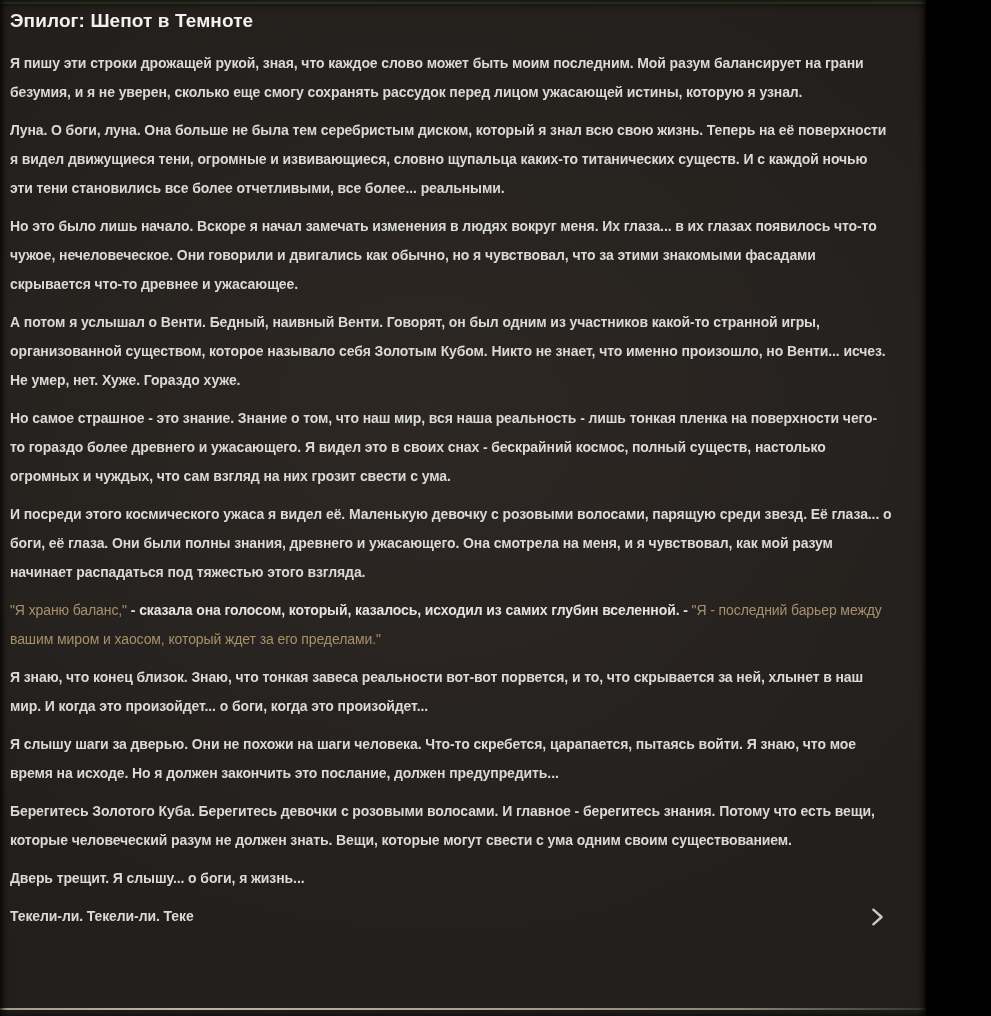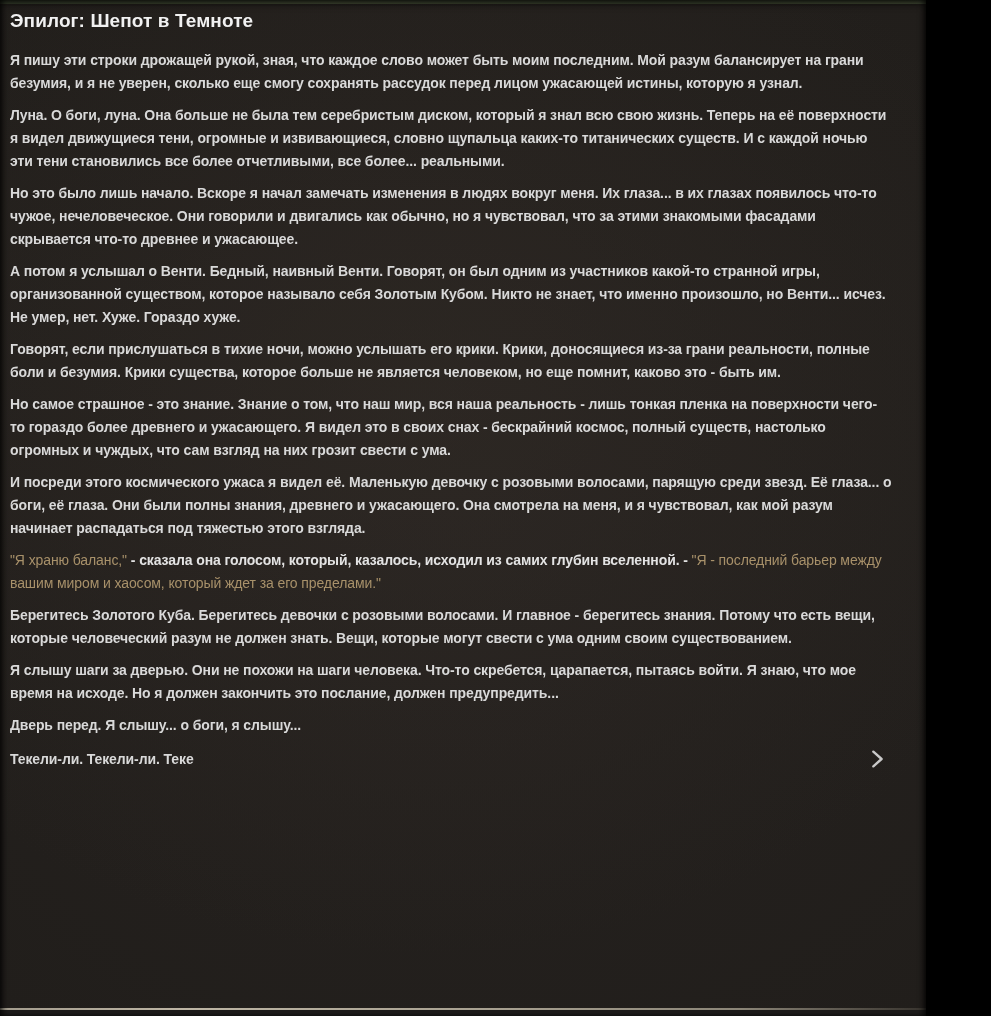--- a/index.html
+++ b/index.html
@@ -40,21 +40,21 @@
     margin: 0 0 17px 0;
     font-size: 19px;
     font-weight: 700;
     color: #f1f1f1;
     letter-spacing: 0.1px;
   }
 
   .story p {
     margin: 0 0 9px 0;
     font-size: 14px;
-    line-height: 23px;
+    line-height: 29px;
     font-weight: 700;
     color: #d9d9d9;
     letter-spacing: -0.1px;
   }
 
   .quote-open, .quote-close {
     font-weight: 400;
     color: #a8916a;
   }
   .quote-narration {
@@ -107,29 +107,29 @@
   <div class="top-strip"></div>
 
   <div class="content">
     <h1 class="page-title">Эпилог: Шепот в Темноте</h1>
 
     <div class="story">
       <p>Я пишу эти строки дрожащей рукой, зная, что каждое слово может быть моим последним. Мой разум балансирует на грани безумия, и я не уверен, сколько еще смогу сохранять рассудок перед лицом ужасающей истины, которую я узнал.</p>
       <p>Луна. О боги, луна. Она больше не была тем серебристым диском, который я знал всю свою жизнь. Теперь на её поверхности я видел движущиеся тени, огромные и извивающиеся, словно щупальца каких-то титанических существ. И с каждой ночью эти тени становились все более отчетливыми, все более... реальными.</p>
       <p>Но это было лишь начало. Вскоре я начал замечать изменения в людях вокруг меня. Их глаза... в их глазах появилось что-то чужое, нечеловеческое. Они говорили и двигались как обычно, но я чувствовал, что за этими знакомыми фасадами скрывается что-то древнее и ужасающее.</p>
       <p>А потом я услышал о Венти. Бедный, наивный Венти. Говорят, он был одним из участников какой-то странной игры, организованной существом, которое называло себя Золотым Кубом. Никто не знает, что именно произошло, но Венти... исчез. Не умер, нет. Хуже. Гораздо хуже.</p>
-      <p>Говорят, если прислушаться в тихие ночи, можно услышать его крики. Крики, доносящиеся из-за грани реальности, полные боли и безумия. Крики существа, которое больше не является человеком, но еще помнит, каково это - быть им.</p>
       <p>Но самое страшное - это знание. Знание о том, что наш мир, вся наша реальность - лишь тонкая пленка на поверхности чего-то гораздо более древнего и ужасающего. Я видел это в своих снах - бескрайний космос, полный существ, настолько огромных и чуждых, что сам взгляд на них грозит свести с ума.</p>
       <p>И посреди этого космического ужаса я видел её. Маленькую девочку с розовыми волосами, парящую среди звезд. Её глаза... о боги, её глаза. Они были полны знания, древнего и ужасающего. Она смотрела на меня, и я чувствовал, как мой разум начинает распадаться под тяжестью этого взгляда.</p>
 
       <p><span class="quote-open">"Я храню баланс,"</span><span class="quote-narration"> - сказала она голосом, который, казалось, исходил из самих глубин вселенной. - </span><span class="quote-close">"Я - последний барьер между вашим миром и хаосом, который ждет за его пределами."</span></p>
 
+      <p>Я знаю, что конец близок. Знаю, что тонкая завеса реальности вот-вот порвется, и то, что скрывается за ней, хлынет в наш мир. И когда это произойдет... о боги, когда это произойдет...</p>
+      <p>Я слышу шаги за дверью. Они не похожи на шаги человека. Что-то скребется, царапается, пытаясь войти. Я знаю, что мое время на исходе. Но я должен закончить это послание, должен предупредить...</p>
       <p>Берегитесь Золотого Куба. Берегитесь девочки с розовыми волосами. И главное - берегитесь знания. Потому что есть вещи, которые человеческий разум не должен знать. Вещи, которые могут свести с ума одним своим существованием.</p>
-      <p>Я слышу шаги за дверью. Они не похожи на шаги человека. Что-то скребется, царапается, пытаясь войти. Я знаю, что мое время на исходе. Но я должен закончить это послание, должен предупредить...</p>
-      <p>Дверь перед. Я слышу... о боги, я слышу...</p>
+      <p>Дверь трещит. Я слышу... о боги, я жизнь...</p>
 
       <div class="footer-row">
         <p>Текели-ли. Текели-ли. Теке</p>
         <button class="next-page-button">
           <span>
             <svg width="22" height="22" viewBox="0 0 24 24" fill="none">
               <polyline points="8,4 17,12 8,20" stroke="#c9c9c9" stroke-width="2.6" stroke-linecap="round" stroke-linejoin="round"></polyline>
             </svg>
           </span>
         </button>

